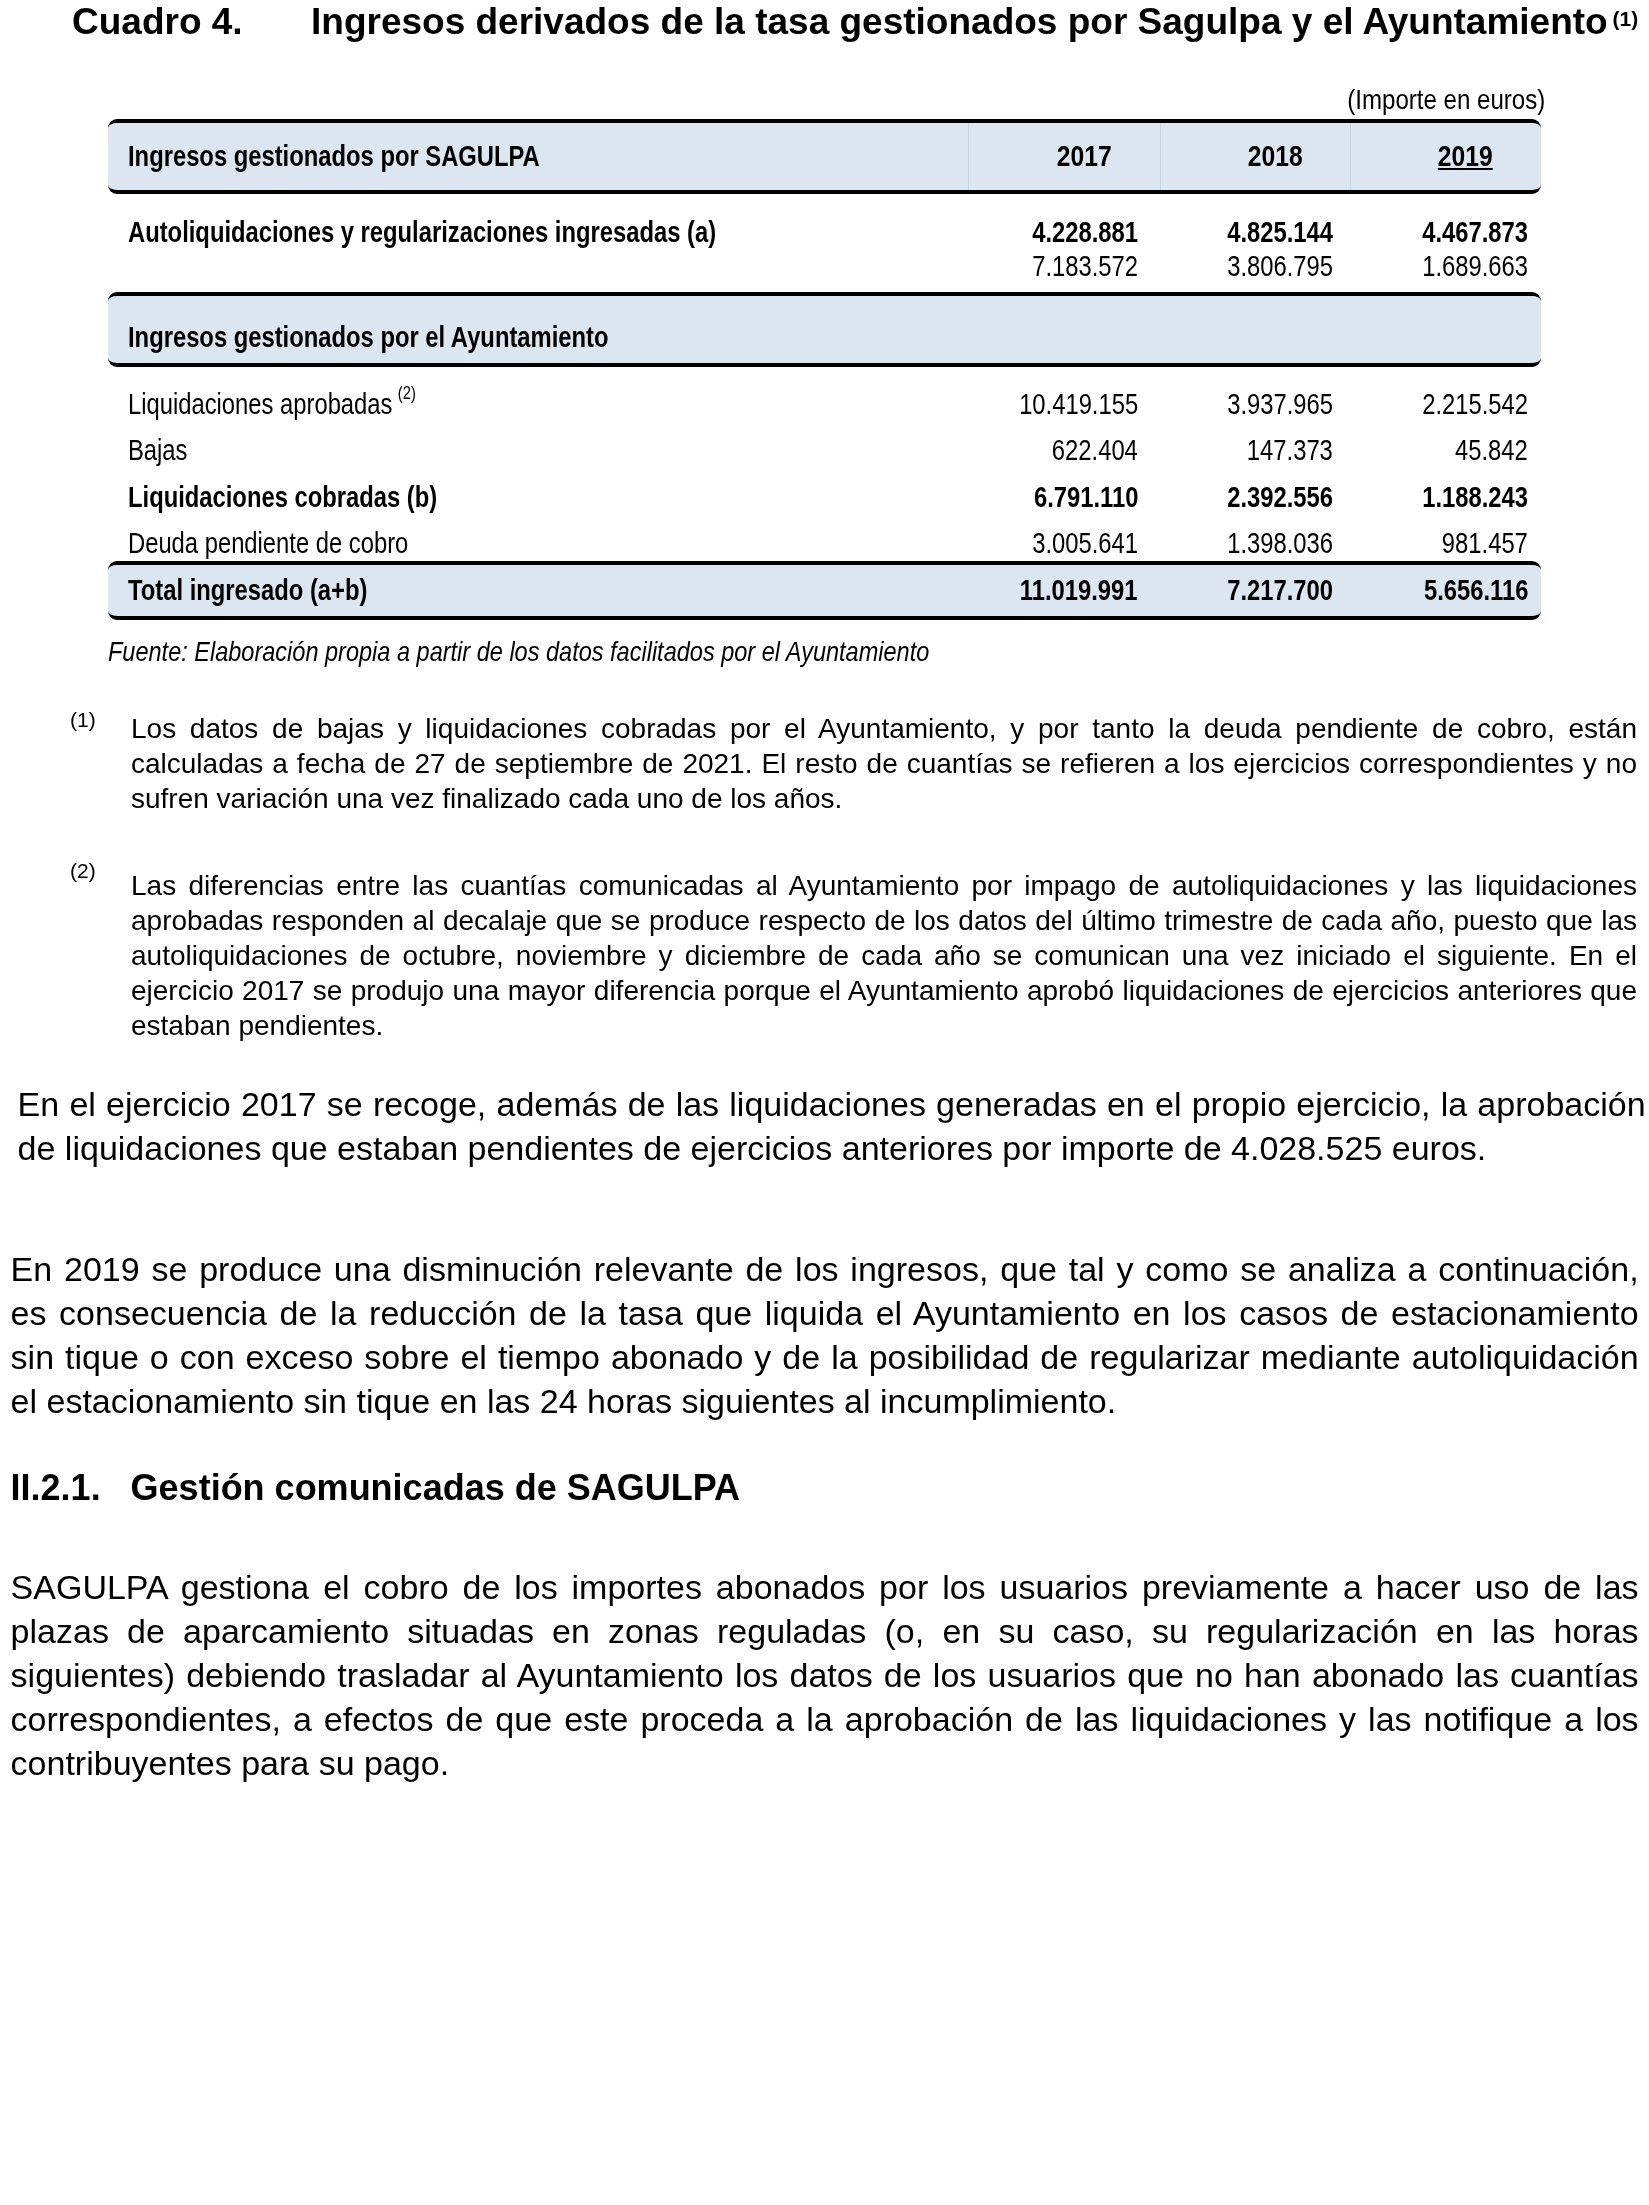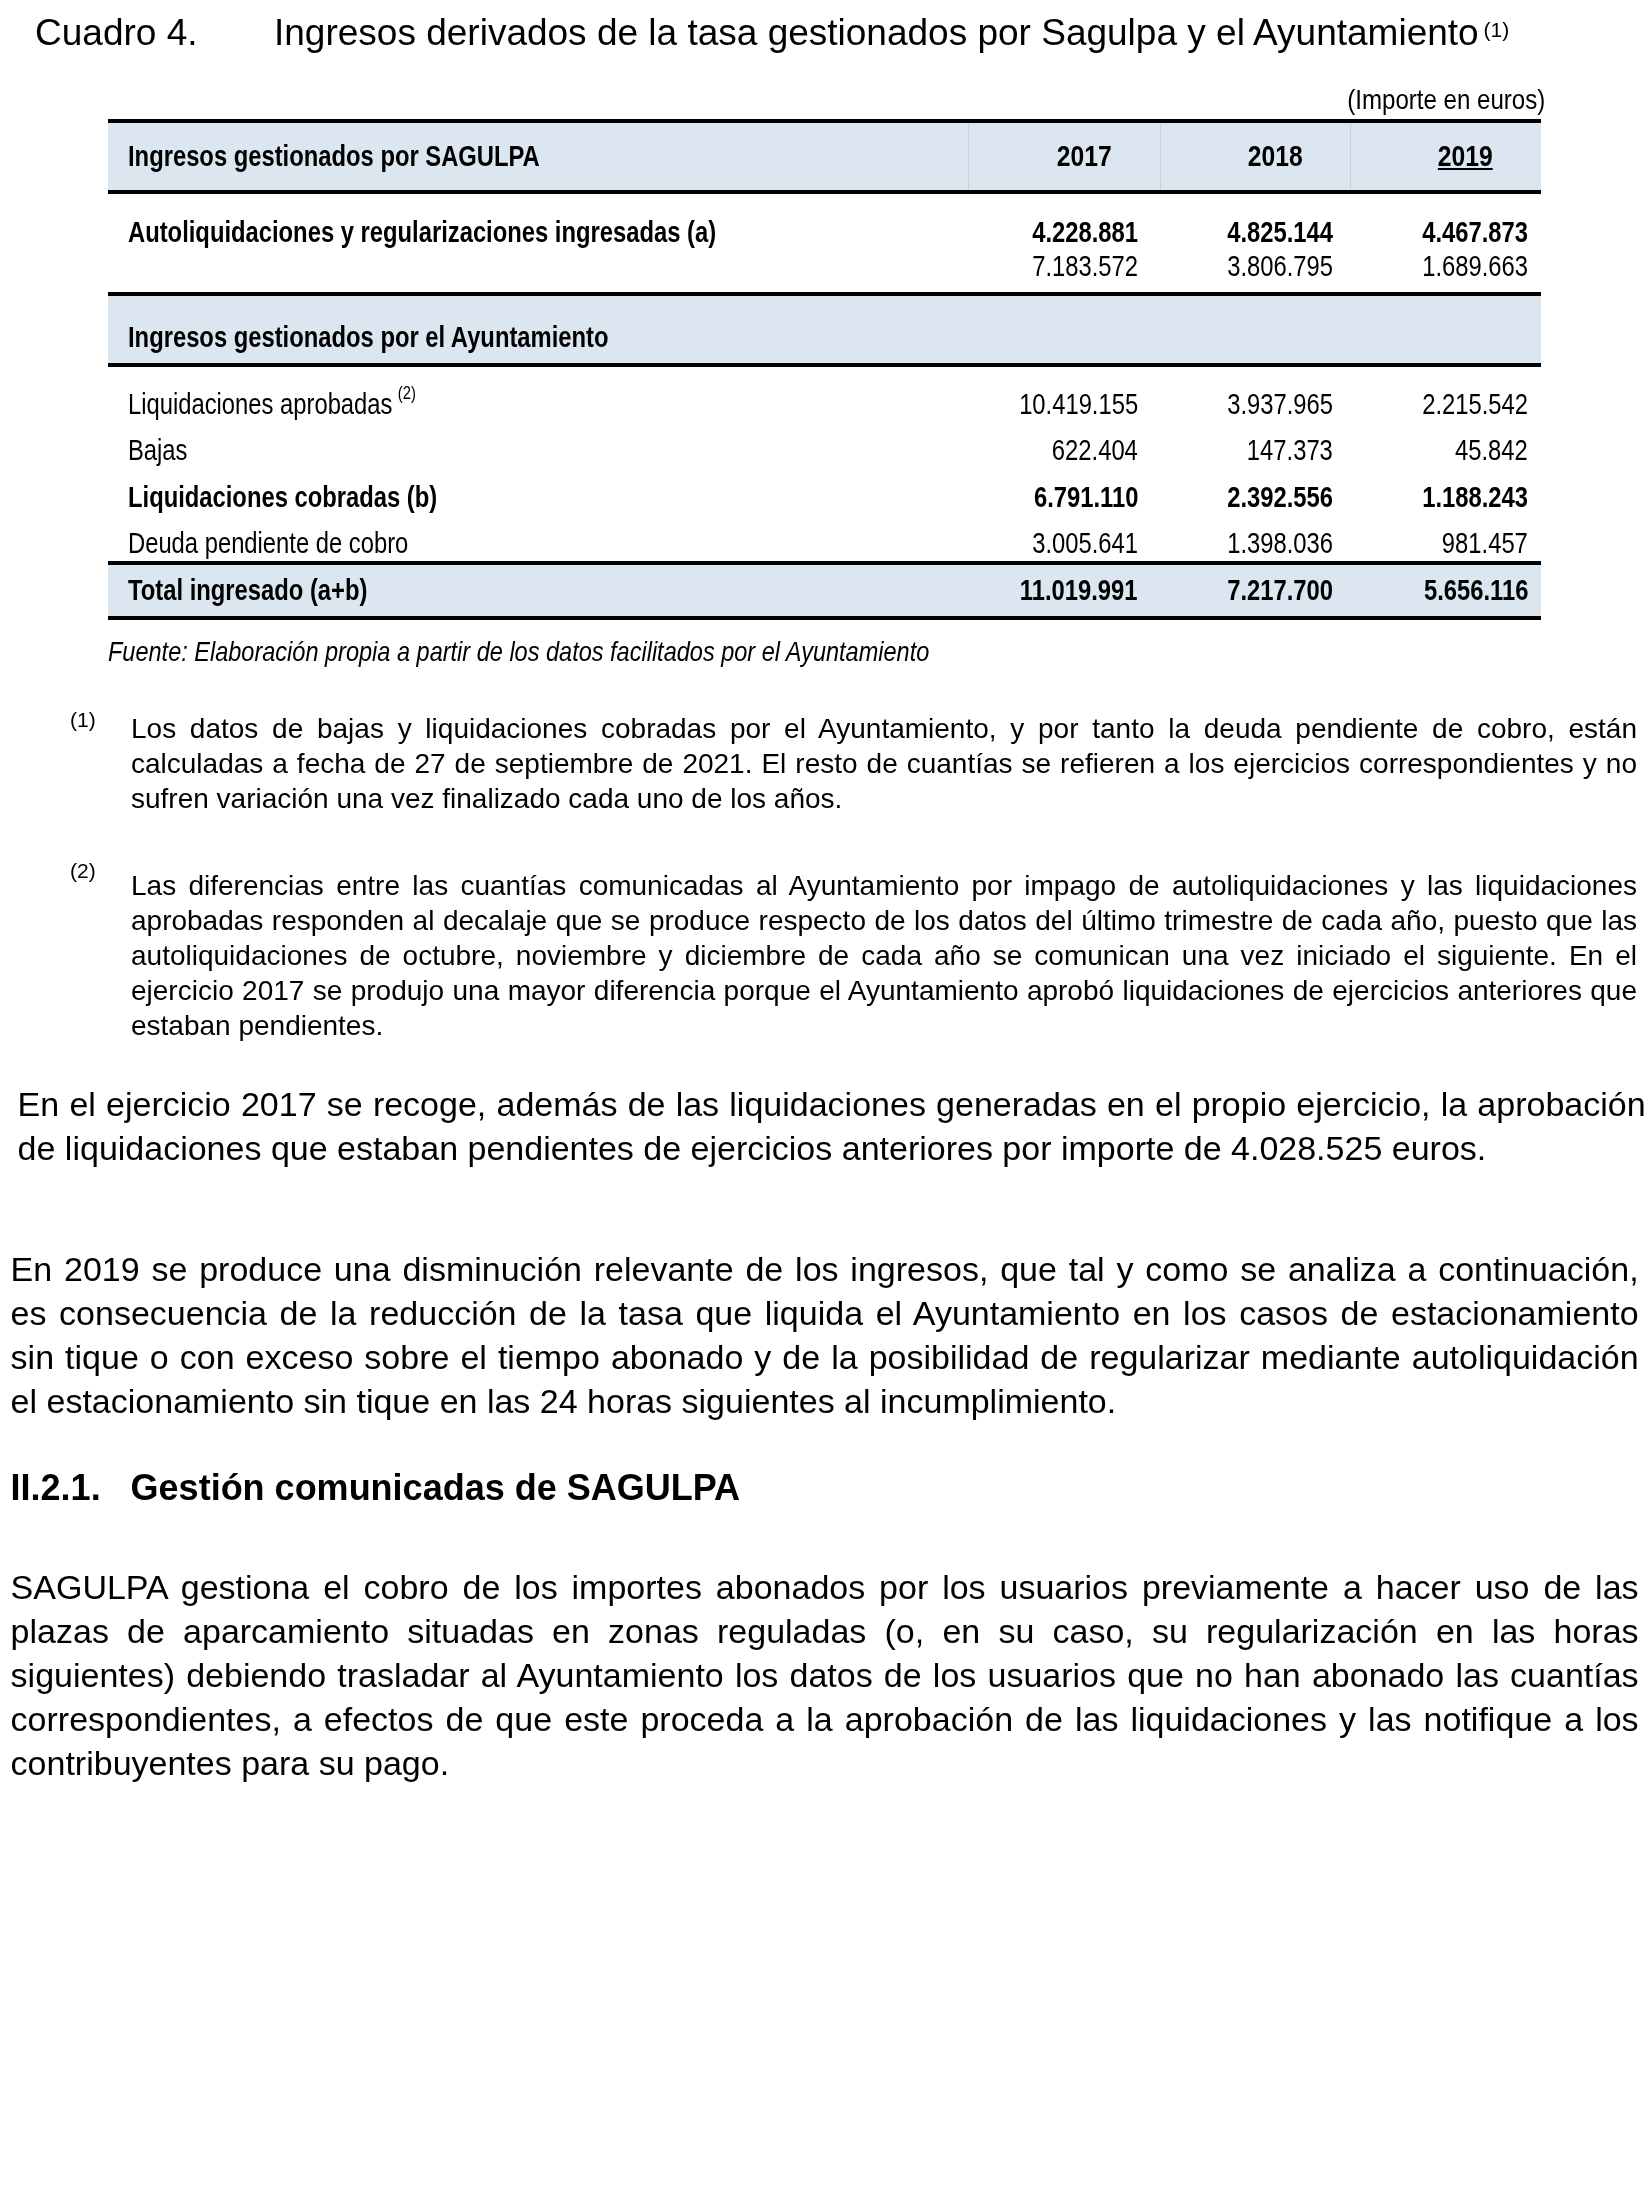--- a/index.html
+++ b/index.html
@@ -1,27 +1,27 @@
 <!DOCTYPE html>
 <html style="font-size:13px"><head>
 <meta charset="utf-8">
 <style>
   html, body { margin:0; padding:0; background:#ffffff; }
   body { width:1649px; height:2205px; position:relative; overflow:hidden; color:#000; font-family:"Liberation Sans", sans-serif; }
   .abs { position:absolute; }
   
-  .title { top:12px; font-weight:normal; font-size:37px; line-height:41px; white-space:nowrap; }
+  .title { top:1px; font-weight:bold; font-size:37px; line-height:41px; white-space:nowrap;margin-left:37px; }
   .title-num { left:35px; }
   .title-text { left:274px; }
   .title-text sup { font-size:21px; position:relative; top:-3.2px; vertical-align:top; margin-left:4.9px; }
   .units { top:84px; right:104px; font-size:28px; line-height:32px; white-space:nowrap; transform:scaleX(.86); transform-origin:right center; }
 
   
   .table { left:108px; top:119px; width:1433px; }
-  .band { position:absolute; left:0; width:1433px; background:#dce6f1; border-top:4px solid #000; border-bottom:4px solid #000; box-sizing:border-box; }
+  .band { position:absolute; left:0; width:1433px; background:#dce6f1; border-top:4px solid #000; border-bottom:4px solid #000; box-sizing:border-box;border-radius:9px; }
   .vdiv { position:absolute; top:0; bottom:0; width:0.8px; background:#c8d3e0; }
   .row { position:absolute; left:0; width:1433px; height:47px; }
   .cell { position:absolute; top:0; height:100%; display:flex; align-items:center; white-space:nowrap; font-size:29px; }
   .label { left:19.5px; }
   .label span.t { display:inline-block; transform:scaleX(.82); transform-origin:left center; }
   .num { justify-content:flex-end; }
   .num span.t { display:inline-block; transform:scaleX(.82); transform-origin:right center; }
   .yr { justify-content:center;margin-left:20px; }
   .yr span.t { display:inline-block; transform:scaleX(.85); }
   .c17 { left:860px; width:170px; }

